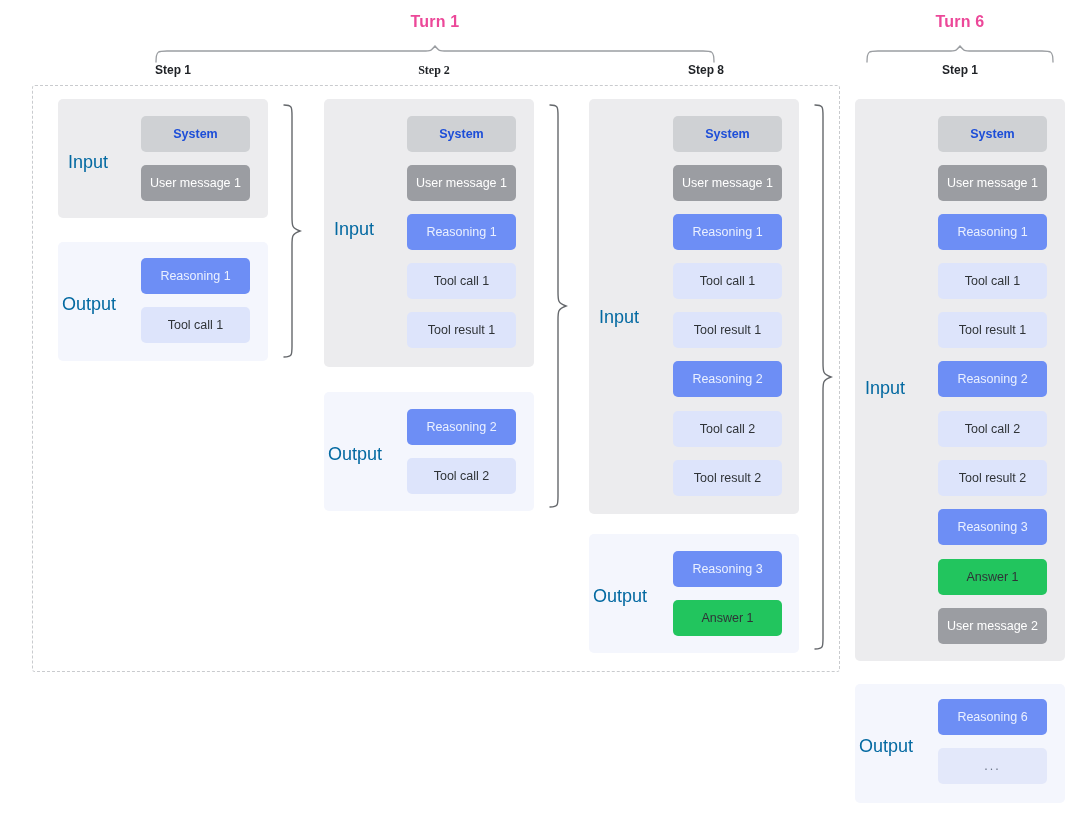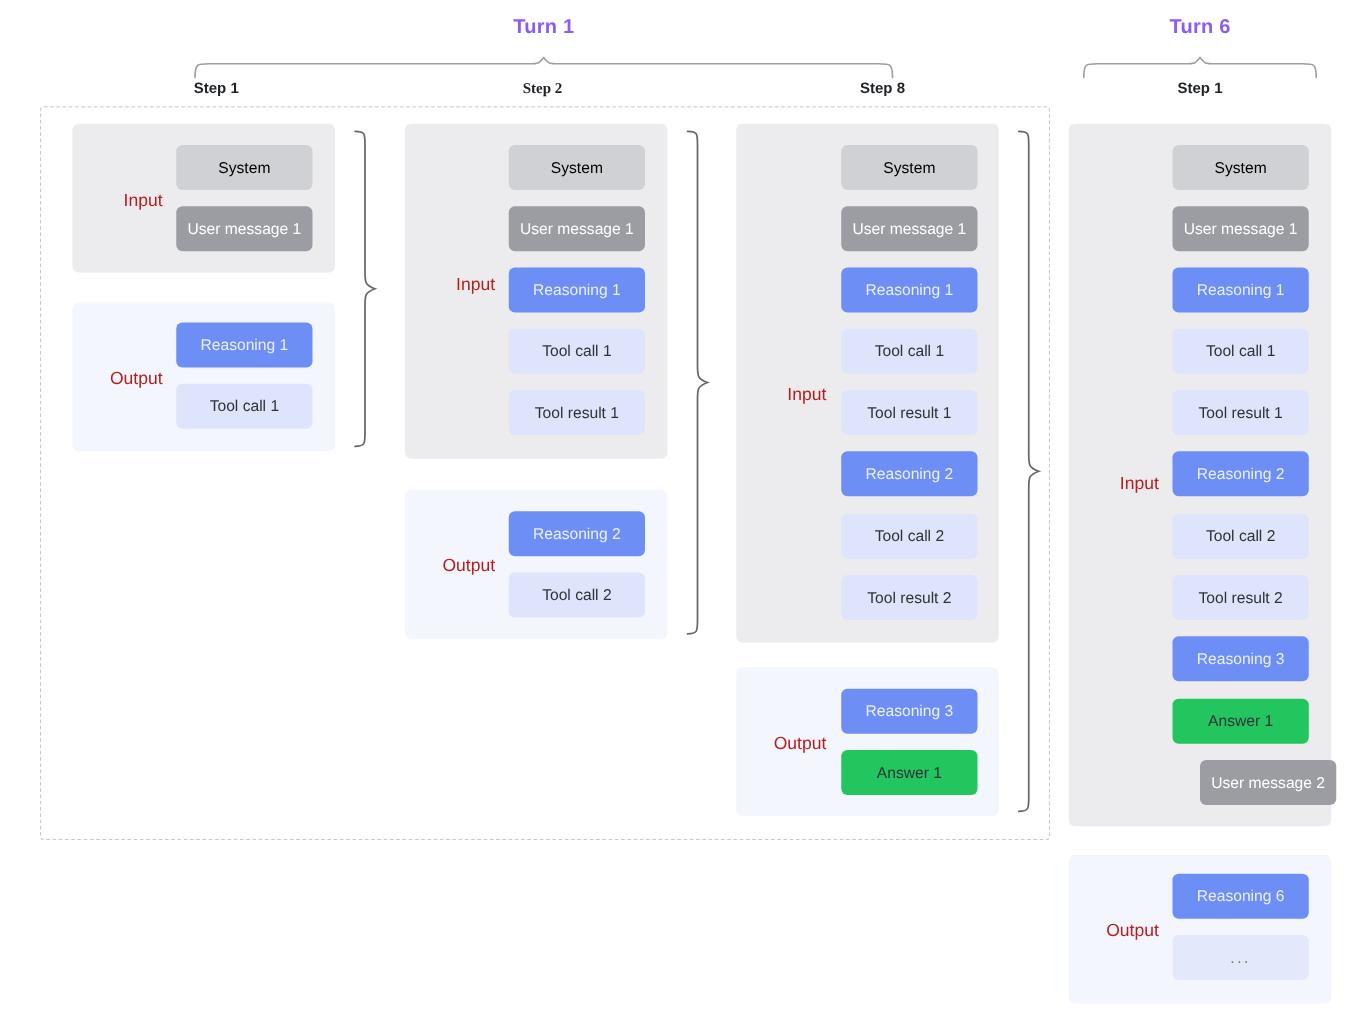--- a/index.html
+++ b/index.html
@@ -5,21 +5,21 @@
   html,body{margin:0;padding:0;}
   body{
     width:1080px;height:814px;background:#ffffff;position:relative;
     font-family:"Liberation Sans","DejaVu Sans",sans-serif;
     color:#2f3337;overflow:hidden;
   }
   .stage{position:absolute;inset:0;}
 
   
   .turn-title{
-    position:absolute;font-size:16px;font-weight:bold;color:#8b5cf6;
+    position:absolute;font-size:16px;font-weight:bold;color:#ec4899;
     text-align:center;letter-spacing:.2px;
   }
   .brace-top{position:absolute;}
   .brace-top svg{display:block;width:100%;height:100%;overflow:visible;}
 
   .step-label{
     position:absolute;font-size:12px;font-weight:bold;color:#1f2226;
     text-align:center;white-space:nowrap;
   }
 
@@ -30,31 +30,30 @@
   }
 
   
   .panel{
     position:absolute;border-radius:5px;box-sizing:border-box;
   }
   .panel.input{background:#ececee;}
   .panel.output{background:#f4f6fd;}
 
   .panel-label{
-    position:absolute;font-size:14px;color:#b91c1c;white-space:nowrap;
-    text-align:right;
+    position:absolute;font-size:18px;color:#0369a1;white-space:nowrap;
   }
 
   
   .blk{
     position:absolute;border-radius:5px;box-sizing:border-box;
     display:flex;align-items:center;justify-content:center;
     font-size:12.5px;line-height:1;text-align:center;
   }
-  .blk.system      {background:#cfd1d4;color:#000000;}
+  .blk.system      {background:#cfd1d4;color:#1d4ed8;font-weight:bold;}
   .blk.user        {background:#9b9da2;color:#ffffff;}
   .blk.reasoning   {background:#6d8ef5;color:#eaf0ff;}
   .blk.toolcall    {background:#dde4fb;color:#2f3337;}
   .blk.toolresult  {background:#dde4fb;color:#2f3337;}
   .blk.answer      {background:#22c55e;color:#2f3337;}
   .blk.ellipsis    {background:#e3e8fa;color:#6a7386;letter-spacing:2px;}
 
   
   .brace-side{position:absolute;}
   .brace-side svg{display:block;width:100%;height:100%;overflow:visible;}
@@ -150,20 +149,20 @@
   <div class="blk system" style="left:938px;top:116px;width:109px;height:36px;">System</div>
   <div class="blk user" style="left:938px;top:165px;width:109px;height:36px;">User message 1</div>
   <div class="blk reasoning" style="left:938px;top:214px;width:109px;height:36px;">Reasoning 1</div>
   <div class="blk toolcall" style="left:938px;top:263px;width:109px;height:36px;">Tool call 1</div>
   <div class="blk toolresult" style="left:938px;top:312px;width:109px;height:36px;">Tool result 1</div>
   <div class="blk reasoning" style="left:938px;top:361px;width:109px;height:36px;">Reasoning 2</div>
   <div class="blk toolcall" style="left:938px;top:411px;width:109px;height:36px;">Tool call 2</div>
   <div class="blk toolresult" style="left:938px;top:460px;width:109px;height:36px;">Tool result 2</div>
   <div class="blk reasoning" style="left:938px;top:509px;width:109px;height:36px;">Reasoning 3</div>
   <div class="blk answer" style="left:938px;top:559px;width:109px;height:36px;">Answer 1</div>
-  <div class="blk user" style="left:960px;top:608px;width:109px;height:36px;">User message 2</div>
+  <div class="blk user" style="left:938px;top:608px;width:109px;height:36px;">User message 2</div>
 
   <div class="panel output" style="left:855px;top:684px;width:210px;height:119px;"></div>
   <div class="panel-label" style="left:859px;top:736px;width:68px;">Output</div>
   <div class="blk reasoning" style="left:938px;top:699px;width:109px;height:36px;">Reasoning 6</div>
   <div class="blk ellipsis" style="left:938px;top:748px;width:109px;height:36px;">...</div>
 
 </div>
 
 </body></html>

